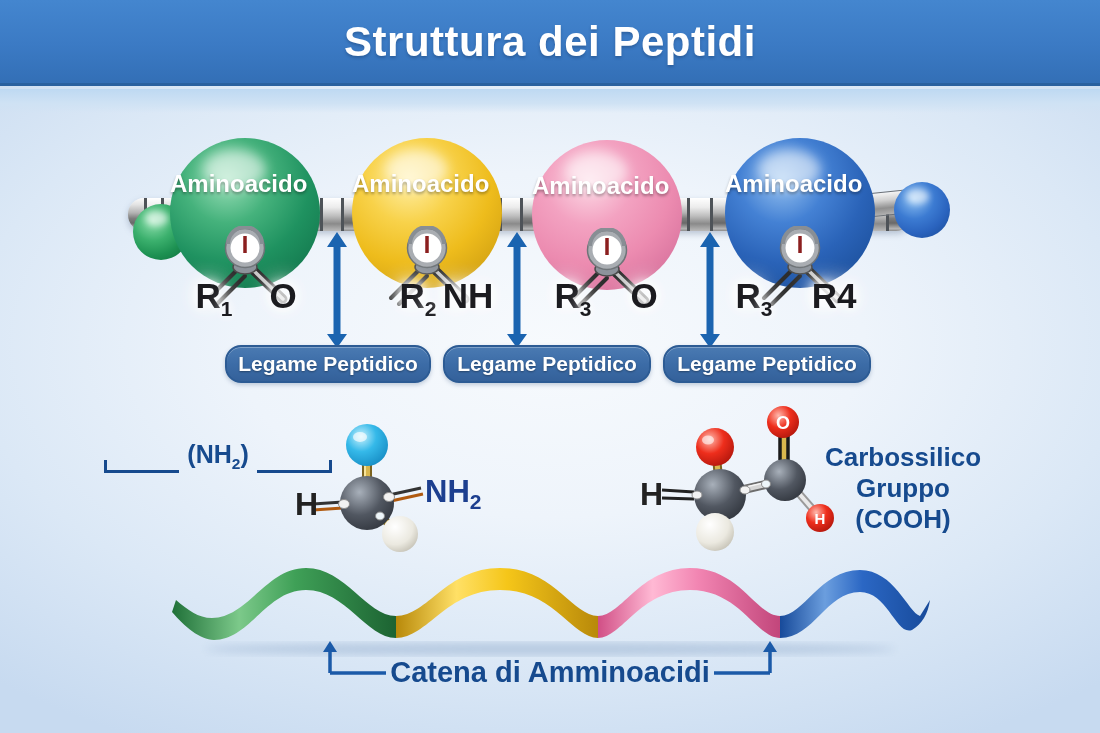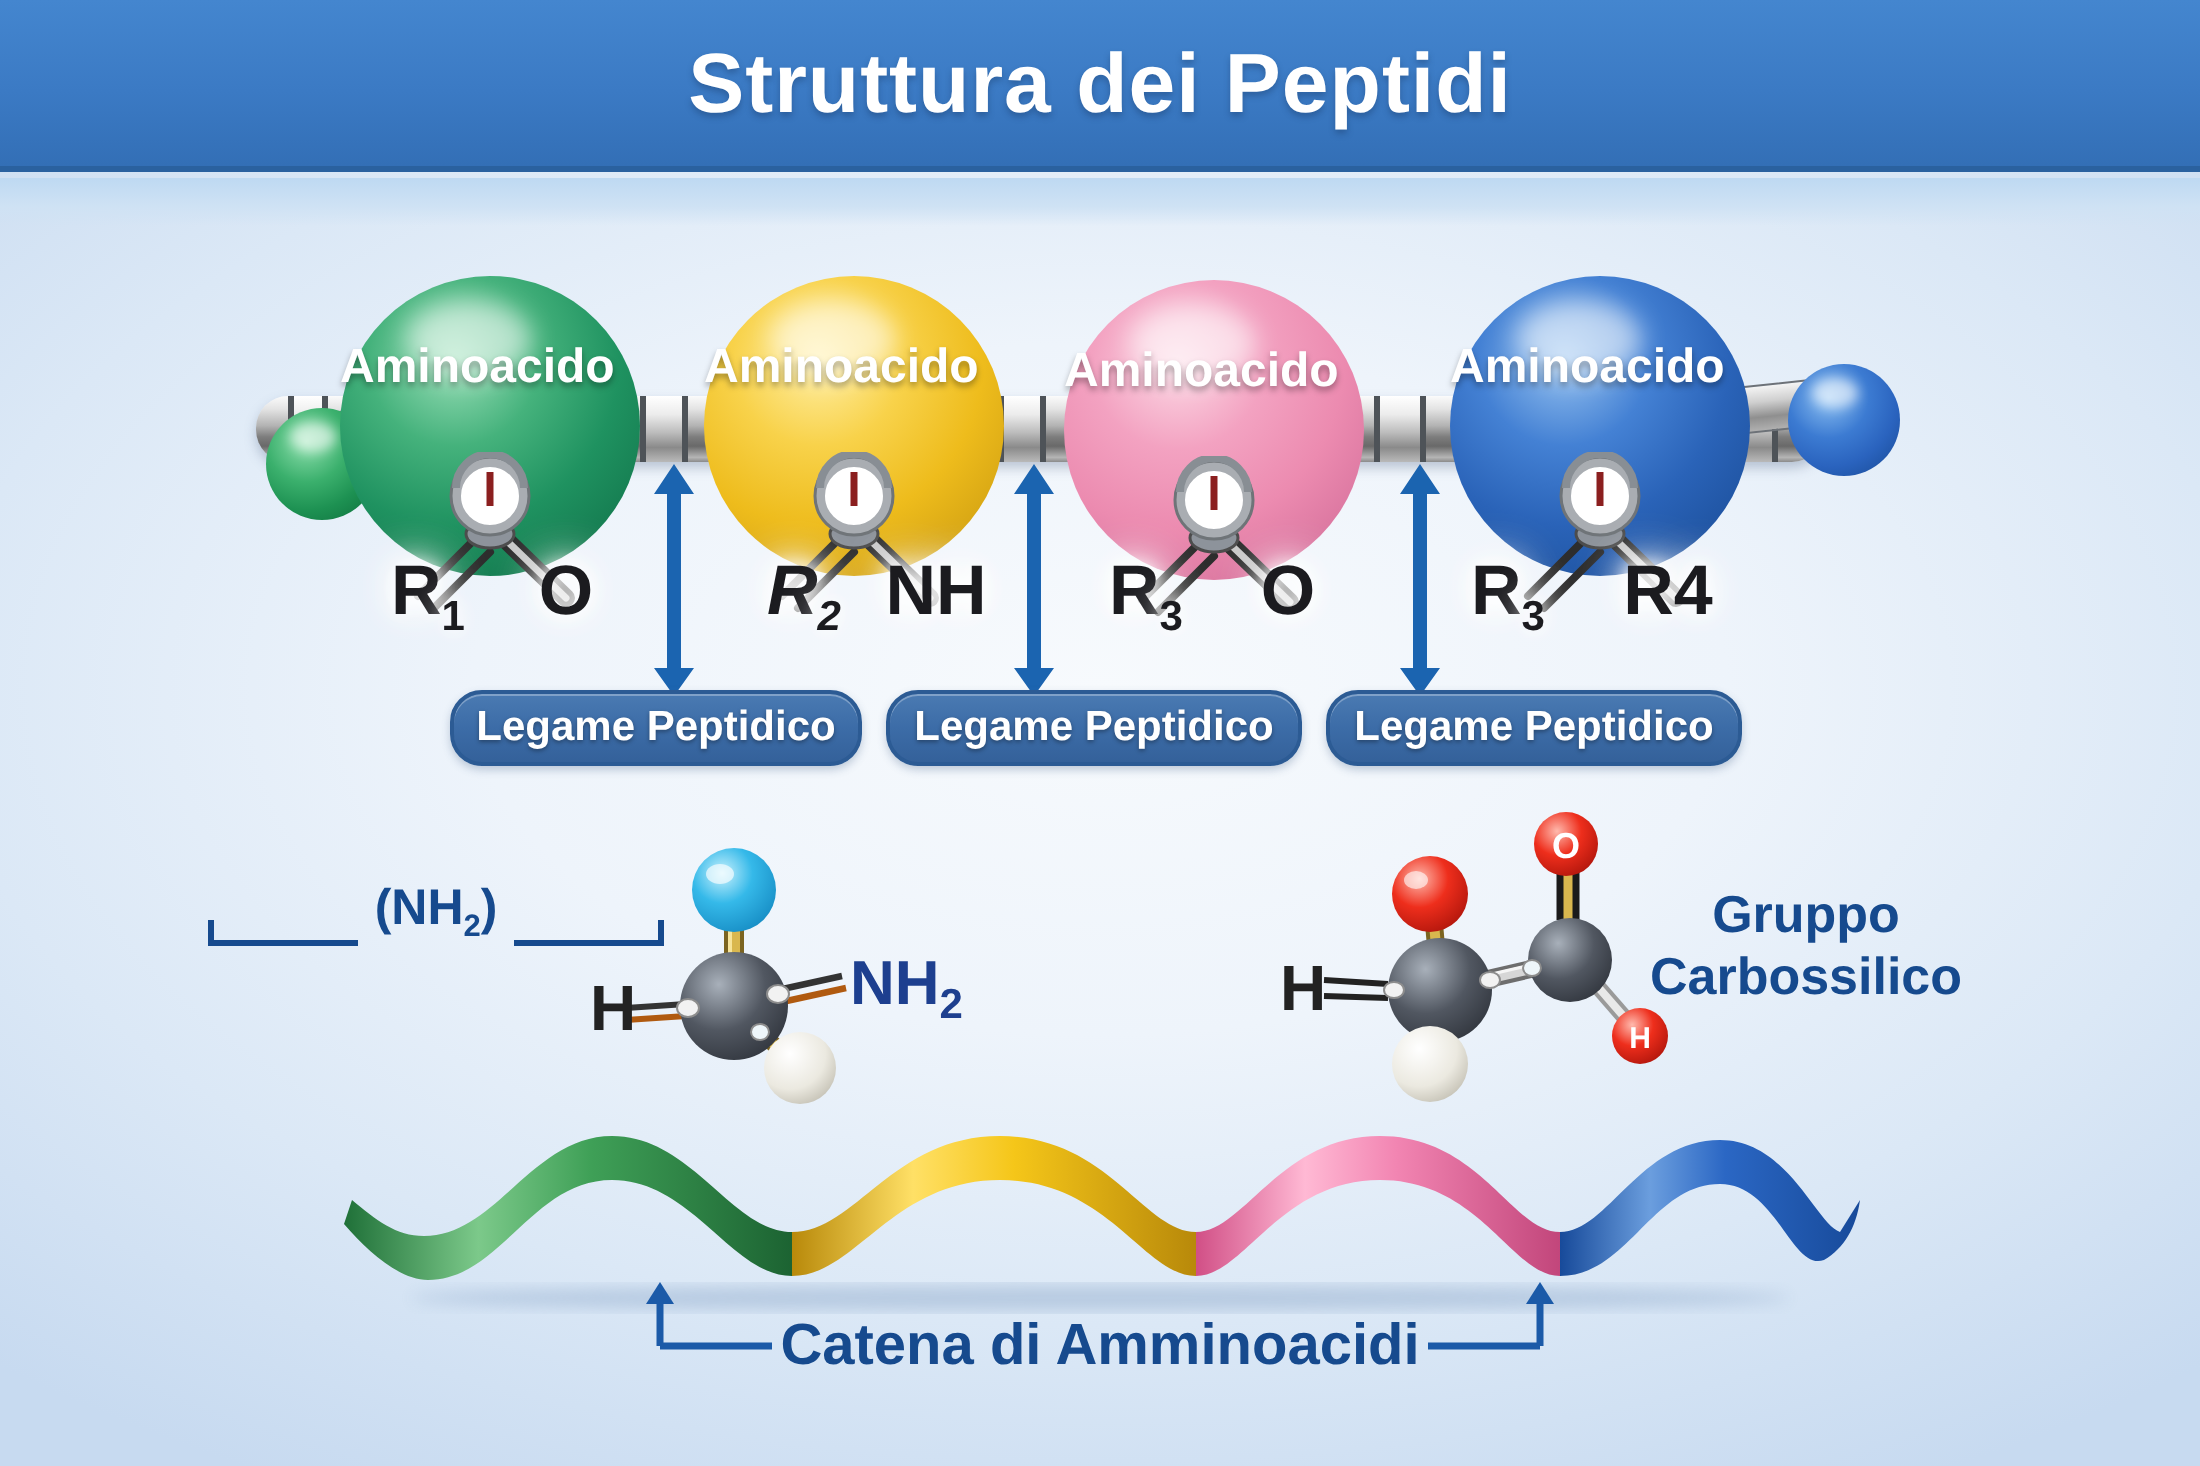--- a/index.html
+++ b/index.html
@@ -182,21 +182,21 @@
     <line x1="78" y1="44" x2="108" y2="73" stroke="#c9c9c9" stroke-width="3.5" stroke-linecap="round"></line>
     <ellipse cx="70" cy="41" rx="12" ry="7" fill="#8d939b" stroke="#4c4c4c" stroke-width="1.5"></ellipse>
     <circle cx="70" cy="22" r="17" fill="#ffffff" stroke="#a9adb2" stroke-width="5"></circle>
     <circle cx="70" cy="22" r="19.5" fill="none" stroke="#6f7478" stroke-width="1.5"></circle>
     <path d="M53,18 A17,17 0 0 1 87,18" fill="none" stroke="#888e94" stroke-width="4"></path>
     <line x1="70" y1="10" x2="70" y2="27" stroke="#8b1f1f" stroke-width="3.5"></line>
   </svg>
 
   <div class="rl" style="left:214px;"><span>R</span><sub>1</sub></div>
   <div class="rl" style="left:283px;"><span>O</span><sub></sub></div>
-  <div class="rl" style="left:402px;font-style:italic;"><span>R</span><sub>2</sub></div>
+  <div class="rl" style="left:418px;"><span>R</span><sub>2</sub></div>
   <div class="rl" style="left:468px;"><span>NH</span><sub></sub></div>
   <div class="rl" style="left:573px;"><span>R</span><sub>3</sub></div>
   <div class="rl" style="left:644px;"><span>O</span><sub></sub></div>
   <div class="rl" style="left:754px;"><span>R</span><sub>3</sub></div>
   <div class="rl" style="left:834px;"><span>R4</span><sub></sub></div>
 
   <svg class="arrow-svg" style="left:325px;" viewBox="0 0 24 118">
     <path d="M12,1 L22,16 L15.5,16 L15.5,103 L22,103 L12,117 L2,103 L8.5,103 L8.5,16 L2,16 Z" fill="#1b64b0"></path>
   </svg>
   <svg class="arrow-svg" style="left:505px;" viewBox="0 0 24 118">
@@ -303,22 +303,23 @@
     <circle cx="115" cy="137" r="19" fill="url(#gWhiteR)"></circle>
     <circle cx="183" cy="27" r="16" fill="url(#gRed)"></circle>
     <circle cx="220" cy="123" r="14" fill="url(#gRed)"></circle>
 
     <text x="40" y="110" font-size="32" font-weight="bold" fill="#222222">H</text>
     <text x="183" y="34" font-size="18" font-weight="bold" fill="#ffffff" text-anchor="middle">O</text>
     <text x="220" y="129" font-size="15" font-weight="bold" fill="#ffffff" text-anchor="middle">H</text>
   </svg>
 
   <div class="carboxyl-block">
+    <div class="navy">Carbossilico</div>
     <div class="navy">Gruppo</div>
-    <div class="navy">Carbossilico</div>
+    <div class="navy">(COOH)</div>
   </div>
 
   <svg style="position:absolute; left:170px; top:558px;" width="760" height="100" viewBox="0 0 760 100">
     <defs>
       <linearGradient id="rGreen" x1="0" y1="0" x2="1" y2="0">
         <stop offset="0" stop-color="#1f7038"></stop>
           <stop offset="0.3" stop-color="#7cc98a"></stop>
           <stop offset="0.55" stop-color="#3fa057"></stop>
           <stop offset="1" stop-color="#1c6332"></stop>
       </linearGradient>

